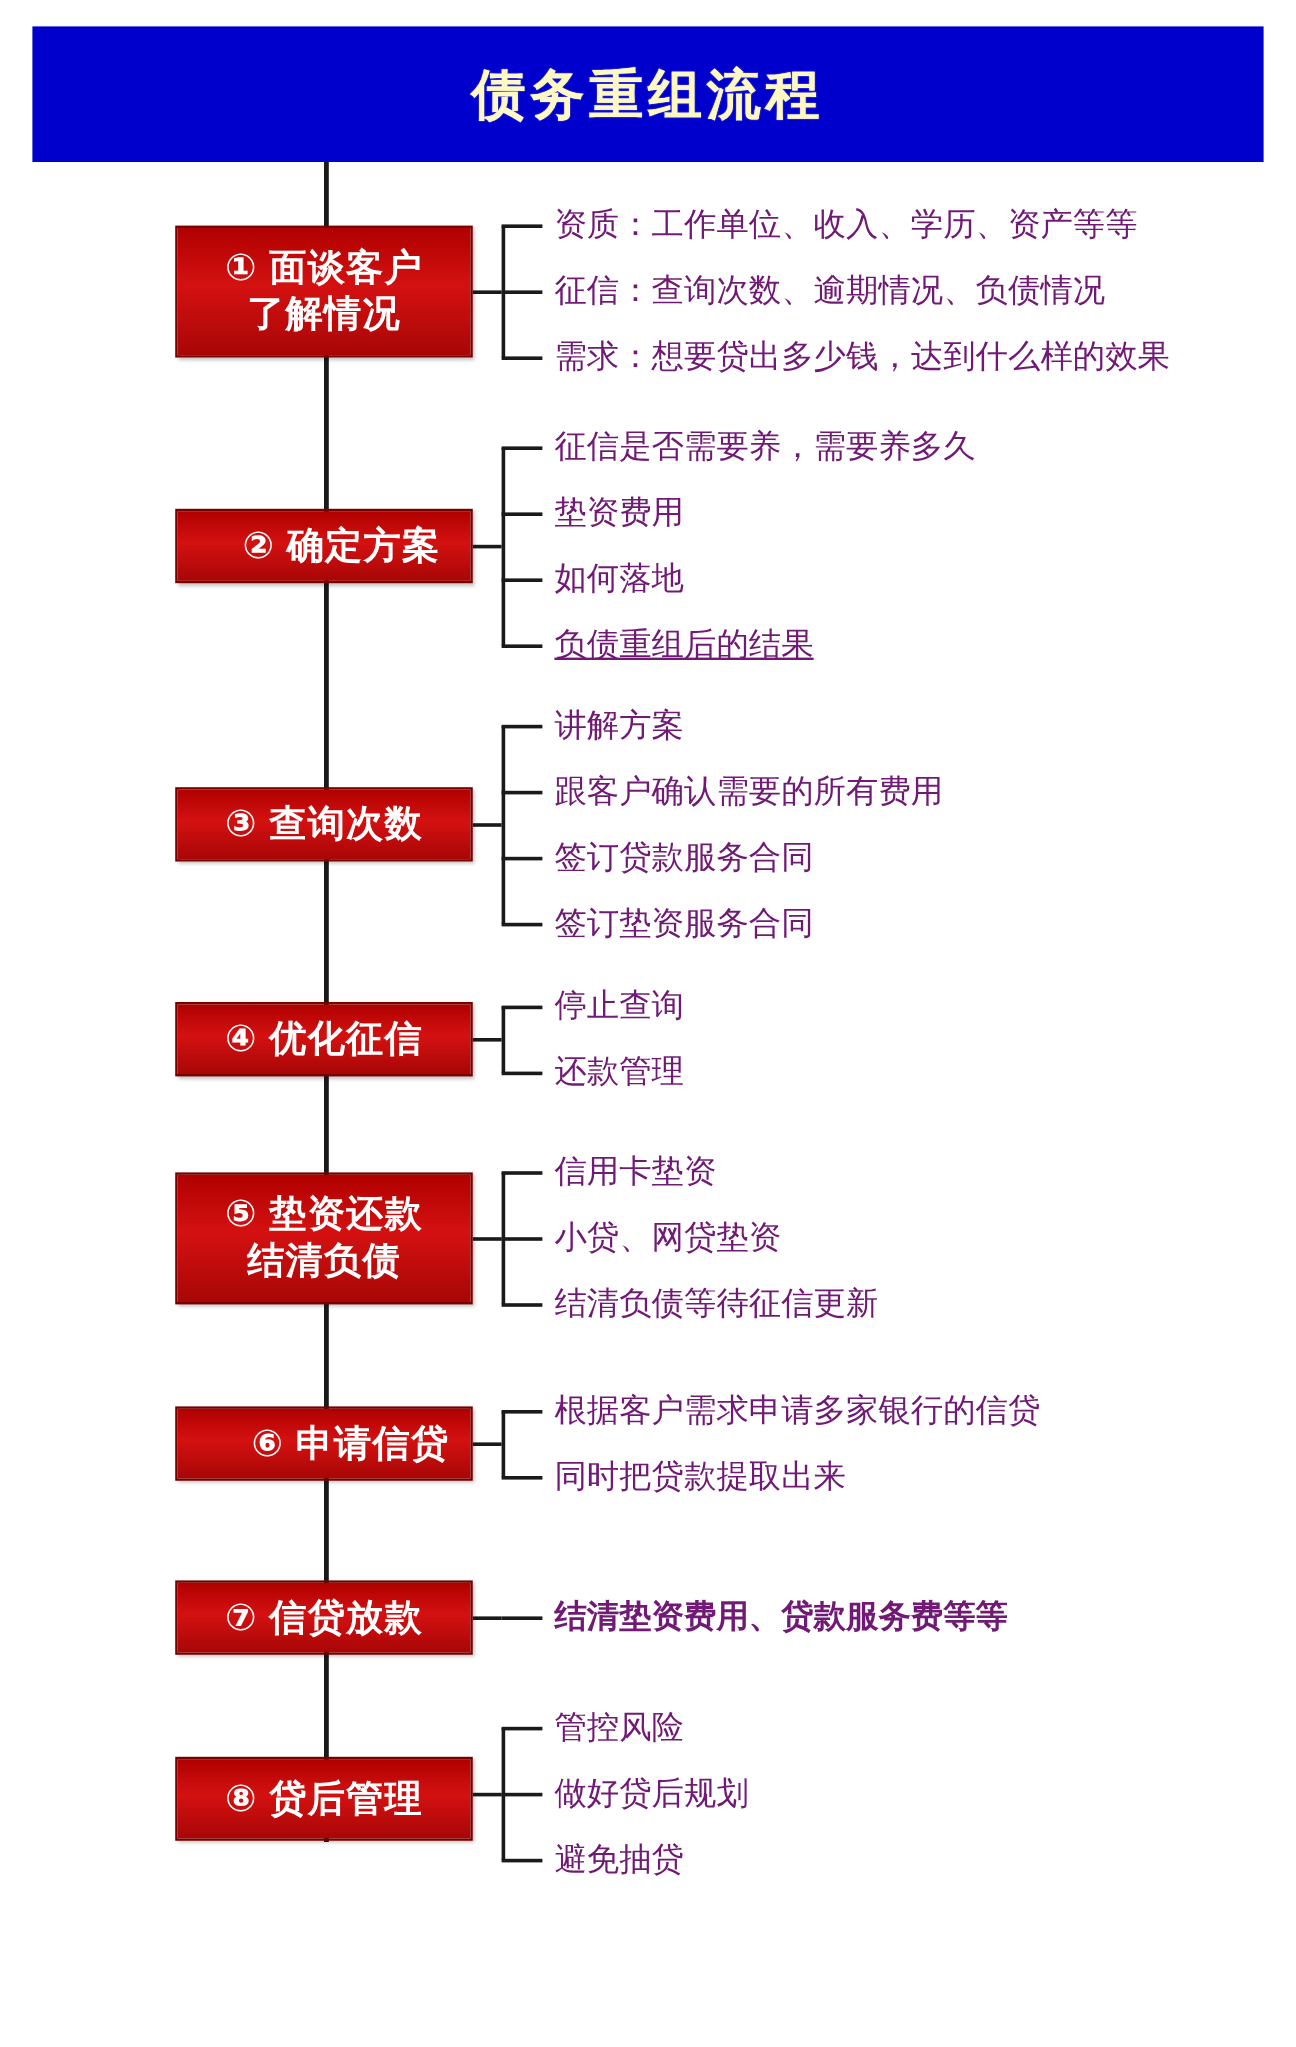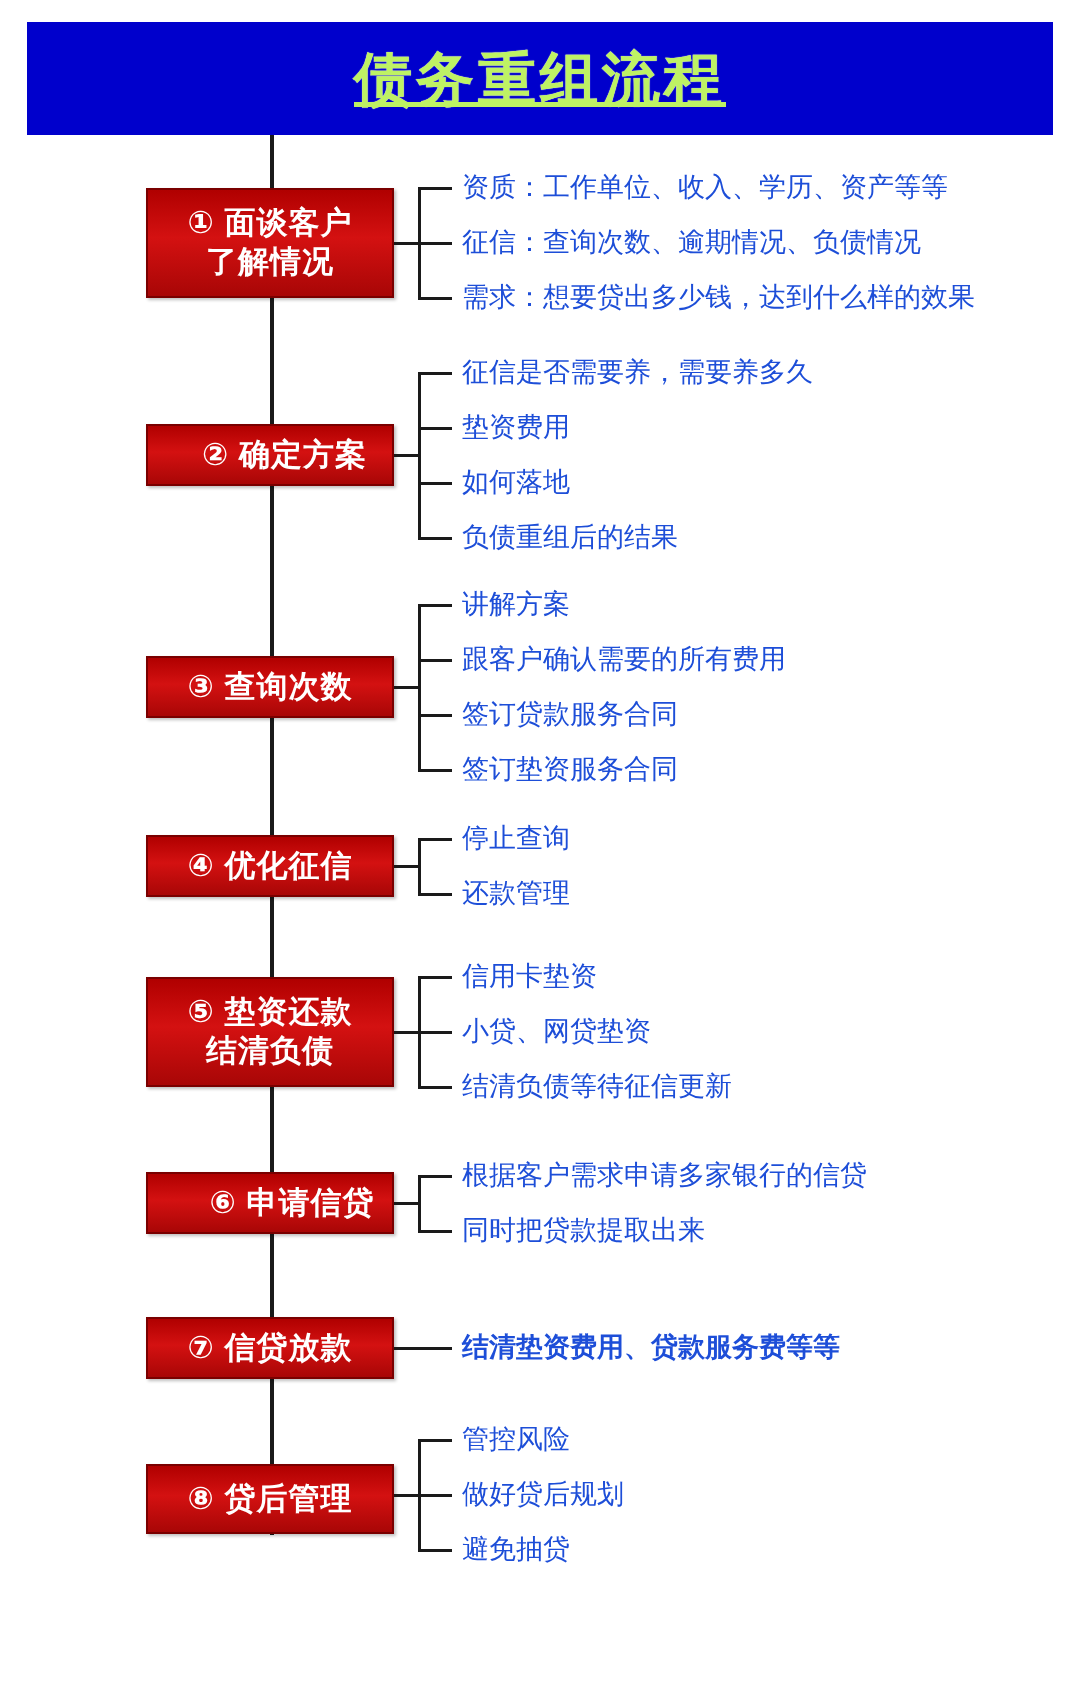--- a/index.html
+++ b/index.html
@@ -22,27 +22,26 @@
     top: 22px;
     width: 1026px;
     height: 113px;
     background: #0000cc;
     display: flex;
     align-items: center;
     justify-content: center;
     box-sizing: border-box;
   }
   #title-banner .title-text {
-    color: #bef264;
-    font-size: 58px;
+    color: #fef9c3;
+    font-size: 45px;
     font-weight: bold;
     letter-spacing: 4px;
     line-height: 1;
     text-shadow: 0 0 1px #ffffff;
-    text-decoration: underline;
   }
 
   
   #spine {
     position: absolute;
     left: 270px;
     top: 135px;
     width: 4px;
     height: 1400px;
     background: #1a1a1a;
@@ -86,21 +85,21 @@
   .bracket-arm {
     position: absolute;
     height: 3px;
     width: 34px;
     background: #1a1a1a;
   }
 
   .bullet-text {
     position: absolute;
     font-size: 27px;
-    color: #1d4ed8;
+    color: #701a75;
     white-space: nowrap;
     line-height: 1;
     font-family: "Liberation Sans", "DejaVu Sans", sans-serif;
   }
 </style>
 </head>
 <body>
 
 <div id="title-banner">
   <div class="title-text">债务重组流程</div>
@@ -126,21 +125,21 @@
     </div>
     <div class="stub" style="left: 394px; top: 454px; width: 24px;"></div>
     <div class="bracket-v" style="left: 418px; top: 372.5px; height: 165px;"></div>
     <div class="bracket-arm" style="left: 418px; top: 371.5px;"></div>
     <div class="bullet-text" style="left: 462px; top: 358.5px;">征信是否需要养，需要养多久</div>
     <div class="bracket-arm" style="left: 418px; top: 426.5px;"></div>
     <div class="bullet-text" style="left: 462px; top: 413.5px;">垫资费用</div>
     <div class="bracket-arm" style="left: 418px; top: 481.5px;"></div>
     <div class="bullet-text" style="left: 462px; top: 468.5px;">如何落地</div>
     <div class="bracket-arm" style="left: 418px; top: 536.5px;"></div>
-    <div class="bullet-text" style="left: 462px; top: 523.5px;">负债重组后的结果</div>
+    <div class="bullet-text" style="left: 462px; top: 523.5px; text-decoration: underline;">负债重组后的结果</div>
     <div class="step-box" style="top: 656px; height: 62px;">
       <div class="line">③ 查询次数</div>
     </div>
     <div class="stub" style="left: 394px; top: 686px; width: 24px;"></div>
     <div class="bracket-v" style="left: 418px; top: 604.5px; height: 165px;"></div>
     <div class="bracket-arm" style="left: 418px; top: 603.5px;"></div>
     <div class="bullet-text" style="left: 462px; top: 590.5px;">讲解方案</div>
     <div class="bracket-arm" style="left: 418px; top: 658.5px;"></div>
     <div class="bullet-text" style="left: 462px; top: 645.5px;">跟客户确认需要的所有费用</div>
     <div class="bracket-arm" style="left: 418px; top: 713.5px;"></div>

